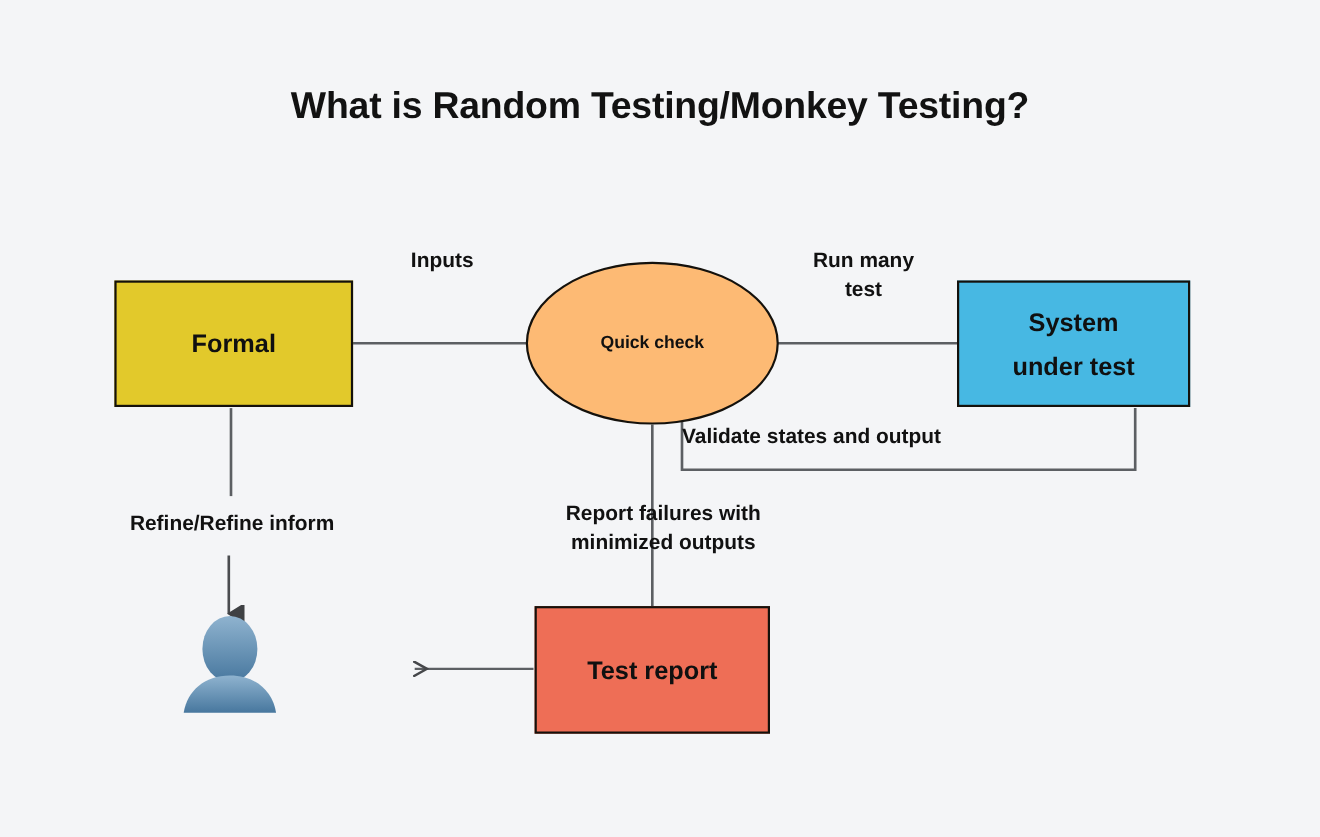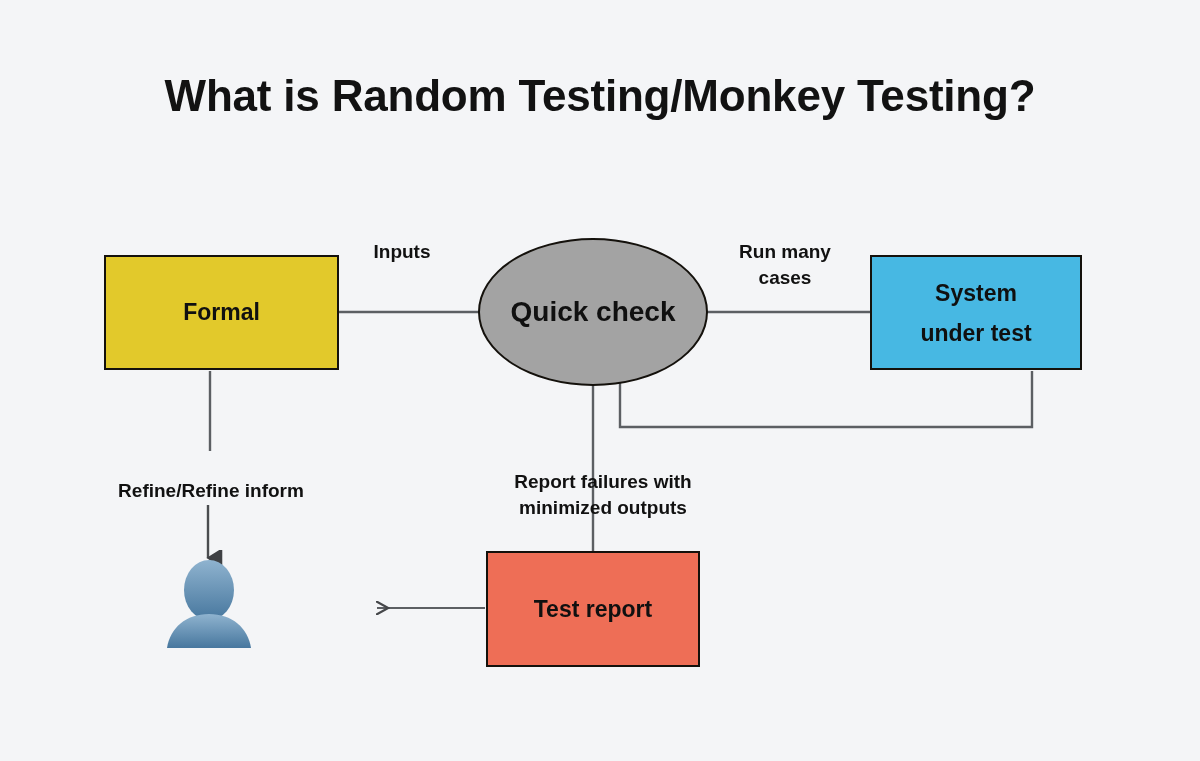--- a/index.html
+++ b/index.html
@@ -26,21 +26,21 @@
     top: 0;
     width: 1200px;
     height: 761px;
   }
   .page-title {
     position: absolute;
     left: 0;
     top: 74px;
     width: 1200px;
     text-align: center;
-    font-size: 44px;
+    font-size: 34px;
     font-weight: bold;
     color: #121212;
     letter-spacing: -0.2px;
     line-height: 44px;
   }
   .node {
     position: absolute;
     box-sizing: border-box;
     display: flex;
     align-items: center;
@@ -51,33 +51,33 @@
     border: 2px solid #14110c;
   }
   .node-label {
     display: block;
     width: 100%;
     white-space: pre-line;
   }
   #node-formal {
     left: 104px;
     top: 255px;
-    width: 235px;
+    width: 217px;
     height: 115px;
     background: #e2c92b;
     font-size: 23px;
   }
   #node-quick-check {
     left: 478px;
     top: 238px;
     width: 230px;
     height: 148px;
-    background: #a3a3a3;
+    background: #fdba74;
     border-radius: 50%;
-    font-size: 28px;
+    font-size: 16px;
   }
   #node-system-under-test {
     left: 870px;
     top: 255px;
     width: 212px;
     height: 115px;
     background: #47b8e3;
     font-size: 23px;
     line-height: 40px;
   }
@@ -90,21 +90,20 @@
     font-size: 23px;
   }
   .edge-label {
     position: absolute;
     text-align: center;
     font-size: 19px;
     font-weight: bold;
     color: #111111;
     line-height: 26px;
     white-space: pre-line;
-    margin-top: 14px;
   }
   #label-inputs {
     left: 322px;
     top: 225px;
     width: 160px;
   }
   #label-run-many-cases {
     left: 700px;
     top: 225px;
     width: 170px;
@@ -182,21 +181,22 @@
   </div>
 
   <div class="node" id="node-system-under-test">
     <span class="node-label">System
 under test</span>
   </div>
 
   <div class="edge-label" id="label-inputs">Inputs</div>
 
   <div class="edge-label" id="label-run-many-cases">Run many
-cases</div>
-
+test</div>
+
+  <div class="edge-label" id="label-validate">Validate states and output</div>
 
   <div class="edge-label" id="label-report-failures">Report failures with
 minimized outputs</div>
 
   <div class="edge-label" id="label-define-refine">Refine/Refine inform</div>
 
 </div>
 
 </body></html>

